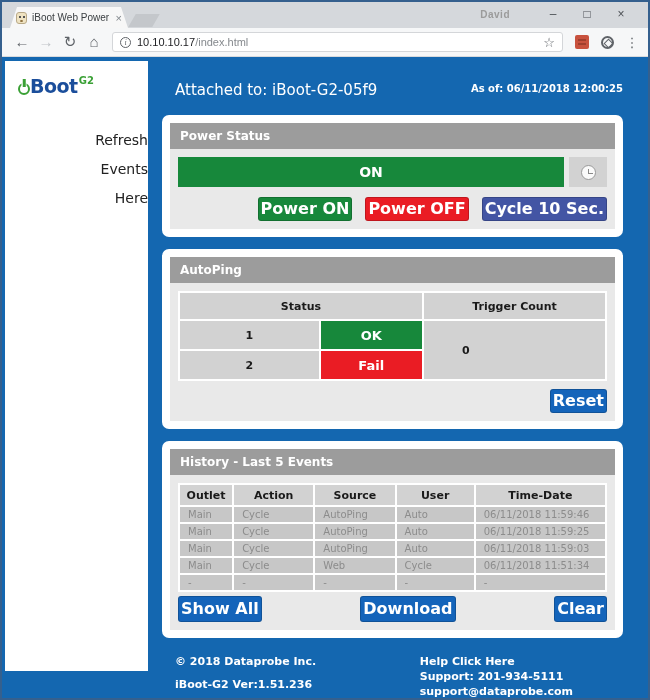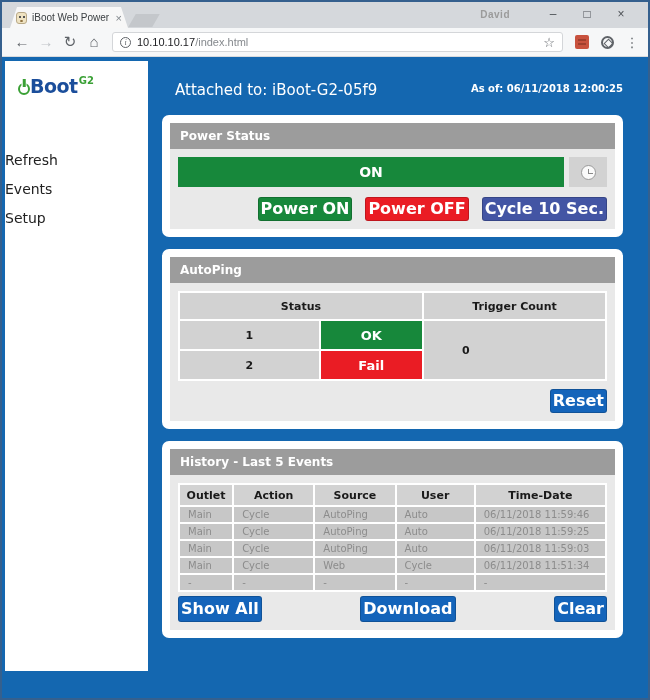--- a/index.html
+++ b/index.html
@@ -44,21 +44,21 @@
   
   .page{height:641px;position:relative;font-family:"DejaVu Sans",sans-serif;}
   .sidebar{position:absolute;left:3px;top:4px;width:143px;height:610px;background:#fff;}
   .logo{margin:14px 0 0 13px;white-space:nowrap;}
   .pwr{position:relative;display:inline-block;width:12px;height:12px;border:2.5px solid #3aa035;
     border-radius:50%;vertical-align:-2px;}
   .pwr::before{content:"";position:absolute;left:50%;top:-4px;transform:translateX(-50%);width:5px;height:5px;background:#fff;}
   .pwr::after{content:"";position:absolute;left:50%;top:-6px;transform:translateX(-50%);width:2.5px;height:8px;background:#3aa035;}
   .logo-text{font-size:19px;font-weight:bold;color:#1b4e9b;letter-spacing:-.5px;}
   .logo-sup{font-size:10px;font-weight:bold;color:#3aa035;vertical-align:9px;margin-left:1px;}
-  .side-menu{margin-top:55px;text-align:left;}
+  .side-menu{margin-top:35px;text-align:right;}
   .side-item{display:block;font-size:14px;color:#222;margin-bottom:13px;cursor:pointer;text-decoration:none;}
 
   .main{margin-left:146px;padding:24px 25px 0 14px;}
   .page-header{display:flex;align-items:flex-start;justify-content:space-between;margin-bottom:16px;}
   .attached{font-size:15px;color:#fff;margin-left:13px;}
   .asof{font-size:10px;font-weight:bold;color:#fff;margin-top:2px;}
 
   .card{background:#fff;border-radius:7px;padding:8px;margin-bottom:12px;}
   .card-head{background:#9c9c9c;color:#fff;font-weight:bold;font-size:12px;line-height:26px;height:26px;padding:0 10px;}
   .card-body{background:#e9e9e9;padding:8px;}
@@ -136,21 +136,21 @@
 
   <div class="page">
 
     <div class="sidebar">
       <div class="logo">
         <span class="pwr"></span><span class="logo-text">Boot</span><span class="logo-sup">G2</span>
       </div>
       <div class="side-menu">
         <a class="side-item">Refresh</a>
         <a class="side-item">Events</a>
-        <a class="side-item">Setup</a>
+        <a class="side-item">Here</a>
       </div>
     </div>
 
     <div class="main">
 
       <div class="page-header">
         <span class="attached">Attached to: iBoot-G2-05f9</span>
         <span class="asof">As of: 06/11/2018 12:00:25</span>
       </div>
 
@@ -254,16 +254,27 @@
           </tbody>
             </table>
           <div class="hist-btns">
             <button class="btn btn-blue">Show All</button>
             <button class="btn btn-blue">Download</button>
             <button class="btn btn-blue">Clear</button>
           </div>
         </div>
       </div>
 
+      <div class="pfooter">
+        <div class="pf-left">
+          <div>© 2018 Dataprobe Inc.</div>
+          <div class="ver">iBoot-G2 Ver:1.51.236</div>
+        </div>
+        <div class="pf-right">
+          <div class="pf-link">Help Click Here</div>
+          <div>Support: 201-934-5111</div>
+          <div class="pf-link">support@dataprobe.com</div>
+        </div>
+      </div>
 
     </div>
   </div>
 </div>
 
 </body></html>

